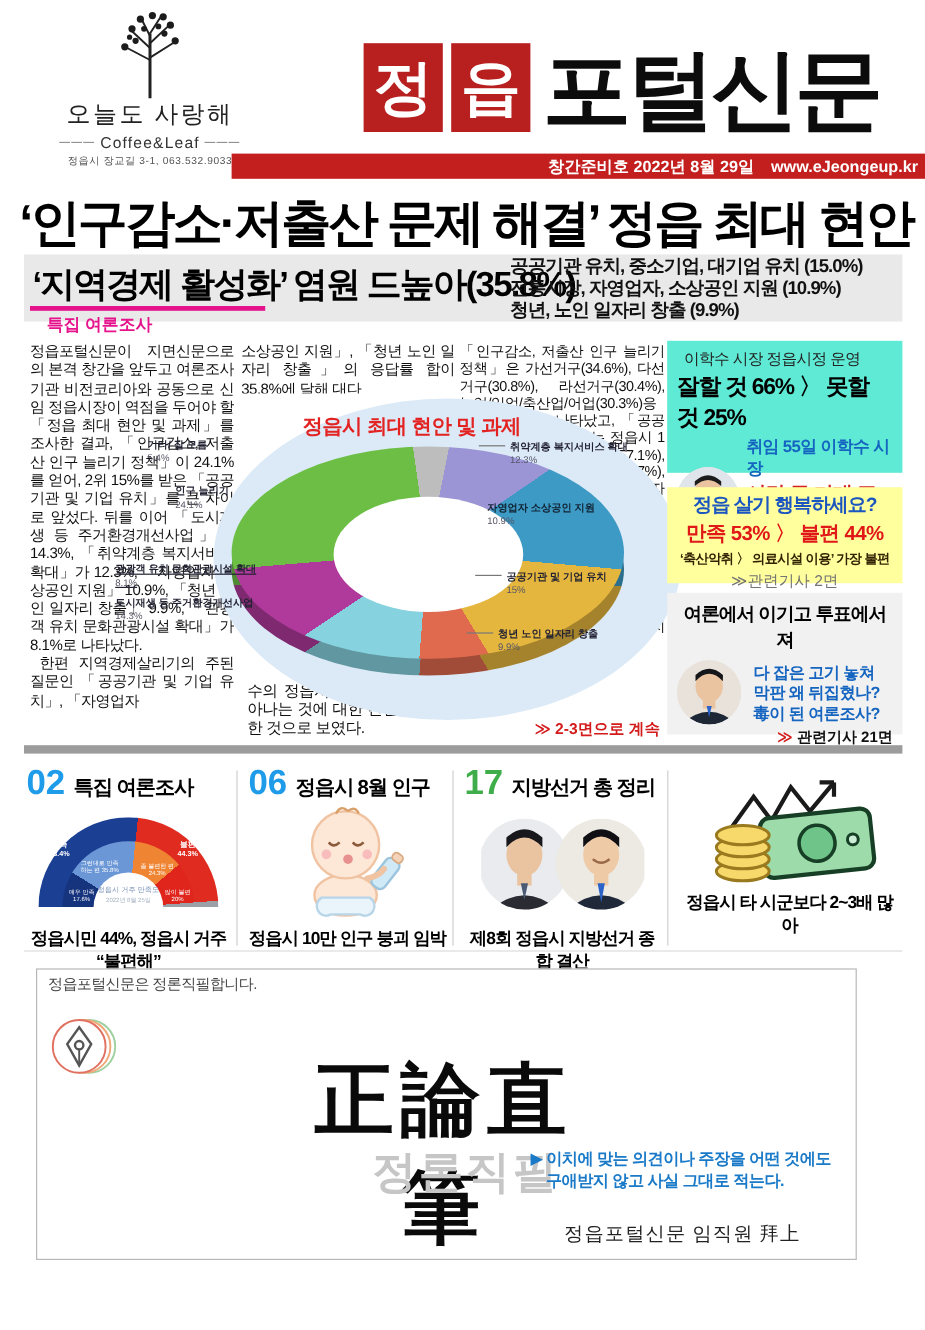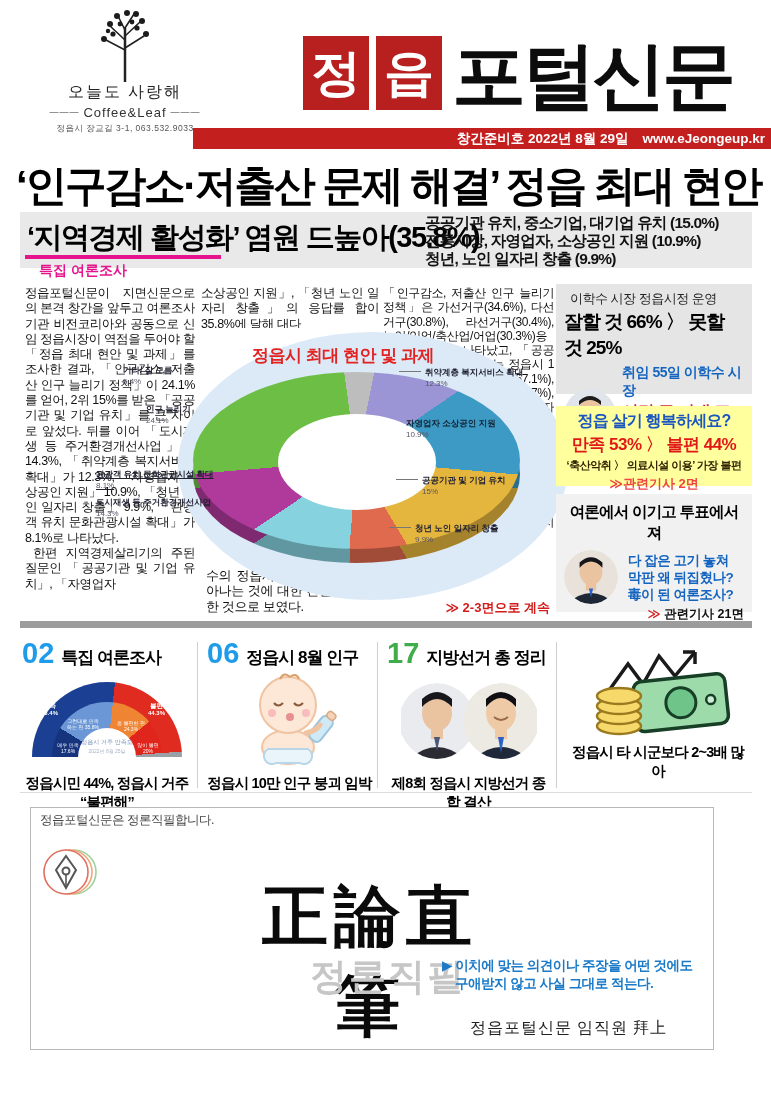--- a/index.html
+++ b/index.html
@@ -2,21 +2,21 @@
 <html><head>
 <meta charset="utf-8">
 <style>
   html,body{margin:0;padding:0;background:#fff;}
   body{font-family:"Liberation Sans","DejaVu Sans",sans-serif;color:#111;}
   .page{position:relative;width:771px;height:1108px;background:#fff;overflow:hidden;}
   .abs{position:absolute;}
 
   
   .ad{left:30px;top:10px;width:190px;height:128px;text-align:center;}
-  .ad-title{font-size:16px;letter-spacing:2px;color:#222;font-family:"Liberation Serif",serif;}
+  .ad-title{font-size:20px;letter-spacing:2px;color:#222;font-family:"Liberation Serif",serif;}
   .ad-brand{font-size:13px;color:#333;letter-spacing:1px;margin-top:2px;}
   .ad-brand:before,.ad-brand:after{content:"———";color:#555;font-size:9px;vertical-align:2px;margin:0 4px;}
   .ad-addr{font-size:8.5px;color:#555;margin-top:3px;letter-spacing:.5px;}
   .mast-block{width:66px;height:74px;background:#b81f1f;color:#fff;
     font-family:"DejaVu Serif","Liberation Serif",serif;font-weight:900;font-size:50px;
     display:flex;align-items:center;justify-content:center;}
   .mast-rest{left:452px;top:30px;width:280px;height:90px;
     font-family:"DejaVu Serif","Liberation Serif",serif;font-weight:900;font-size:74px;
     letter-spacing:-4px;color:#0c0c0c;line-height:90px;}
   .datebar{left:193px;top:128px;width:578px;height:21px;background:#c41f1f;color:#fff;
@@ -50,34 +50,34 @@
     font-size:17px;font-weight:900;color:#e32222;letter-spacing:-0.5px;}
   .donut-depth{position:absolute;left:103px;top:54px;width:327px;height:177px;border-radius:50%;filter:brightness(.72);}
   .donut-face{position:absolute;left:103px;top:40px;width:327px;height:177px;border-radius:50%;}
   .donut-hole{position:absolute;left:188px;top:82px;width:158px;height:96px;border-radius:50%;background:#fff;}
   .dlabel{position:absolute;font-size:8.5px;font-weight:bold;color:#223;line-height:10px;white-space:nowrap;}
   .dlabel .pct{display:block;font-weight:normal;font-size:8px;color:#556;margin-top:2px;}
   .ll-r:after,.ll-l:before{content:"";position:absolute;top:4px;width:22px;border-top:1px solid #777;}
   .ll-l:before{left:-26px;}
 
   
-  .sb1{left:556px;top:284px;width:196px;height:110px;background:#e5e5e5;padding:6px 8px;box-sizing:border-box;}
+  .sb1{left:556px;top:284px;width:196px;height:110px;background:#5eead4;padding:6px 8px;box-sizing:border-box;}
   .sb-kicker{font-size:13px;color:#222;letter-spacing:-0.5px;margin-left:6px;}
   .sb-big{font-size:19px;font-weight:900;letter-spacing:-1px;color:#000;margin-top:1px;}
   .sb-row{display:flex;align-items:center;gap:6px;margin-top:3px;}
   .sb-blue{color:#1565c0;font-weight:900;font-size:14px;letter-spacing:-0.5px;}
   .sb-red{color:#d32020;font-weight:900;font-size:16.5px;letter-spacing:-0.5px;margin-top:1px;}
   .sb-ref{font-size:12.5px;font-weight:bold;color:#111;margin-top:3px;}
   .sb-ref .gg{color:#d32020;}
   .sb2{left:556px;top:406px;width:196px;height:80px;background:#ffff9e;text-align:center;
     padding:5px 4px;box-sizing:border-box;}
   .sb2-q{color:#1a55c0;font-weight:900;font-size:16px;letter-spacing:-0.8px;}
   .sb2-a{color:#e01818;font-weight:900;font-size:17px;letter-spacing:-0.5px;margin-top:1px;}
   .sb2-n{color:#332200;font-weight:900;font-size:11px;letter-spacing:-0.5px;margin-top:2px;}
-  .sb2-ref{color:#ef4444;font-weight:700;font-size:13px;margin-top:2px;}
+  .sb2-ref{color:#737373;font-weight:400;font-size:13px;margin-top:2px;}
   .sb3{left:556px;top:494px;width:196px;height:118px;background:#f1f1f1;padding:8px;box-sizing:border-box;}
   .sb3-title{font-size:15.5px;font-weight:900;color:#000;text-align:center;letter-spacing:-0.8px;}
   .sb3-line{color:#1565c0;font-weight:900;font-size:13.5px;line-height:17px;letter-spacing:-0.5px;}
 
   
   .big-divider{left:20px;top:621px;width:732px;height:7px;background:#9c9c9c;}
   .nav-sec{top:638px;height:152px;}
   .nav-head{display:flex;align-items:baseline;gap:7px;}
   .nav-num{font-size:29px;font-weight:900;line-height:30px;}
   .num-blue{color:#1e9be9;}

